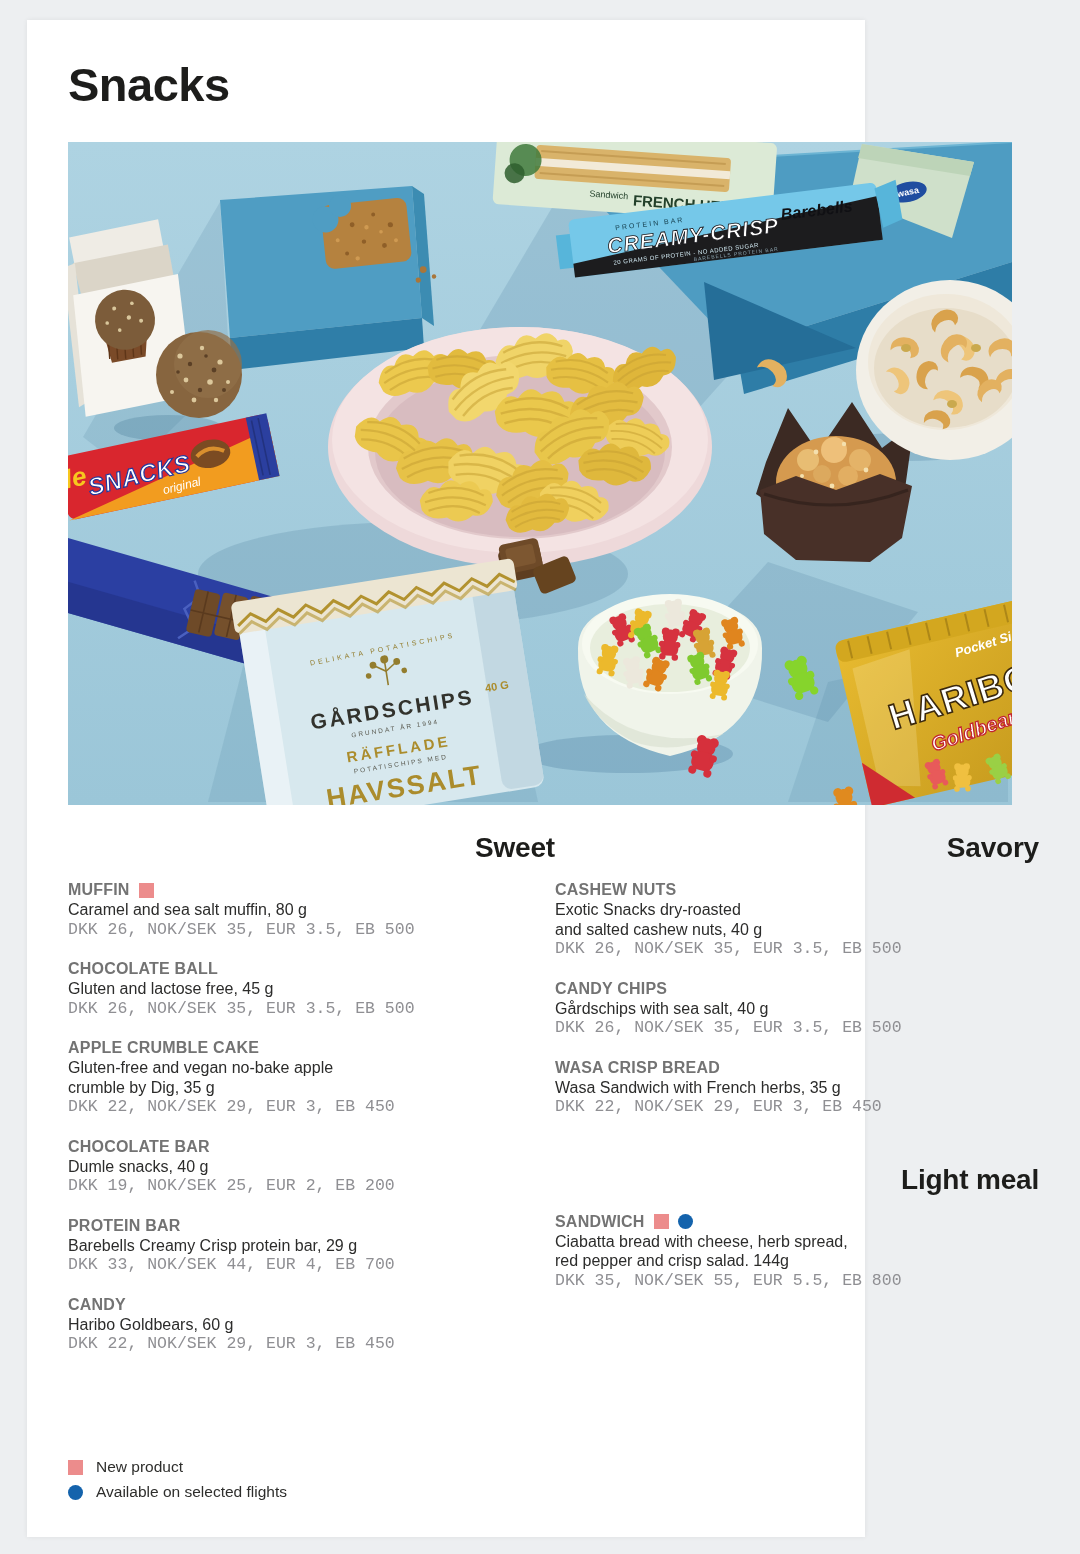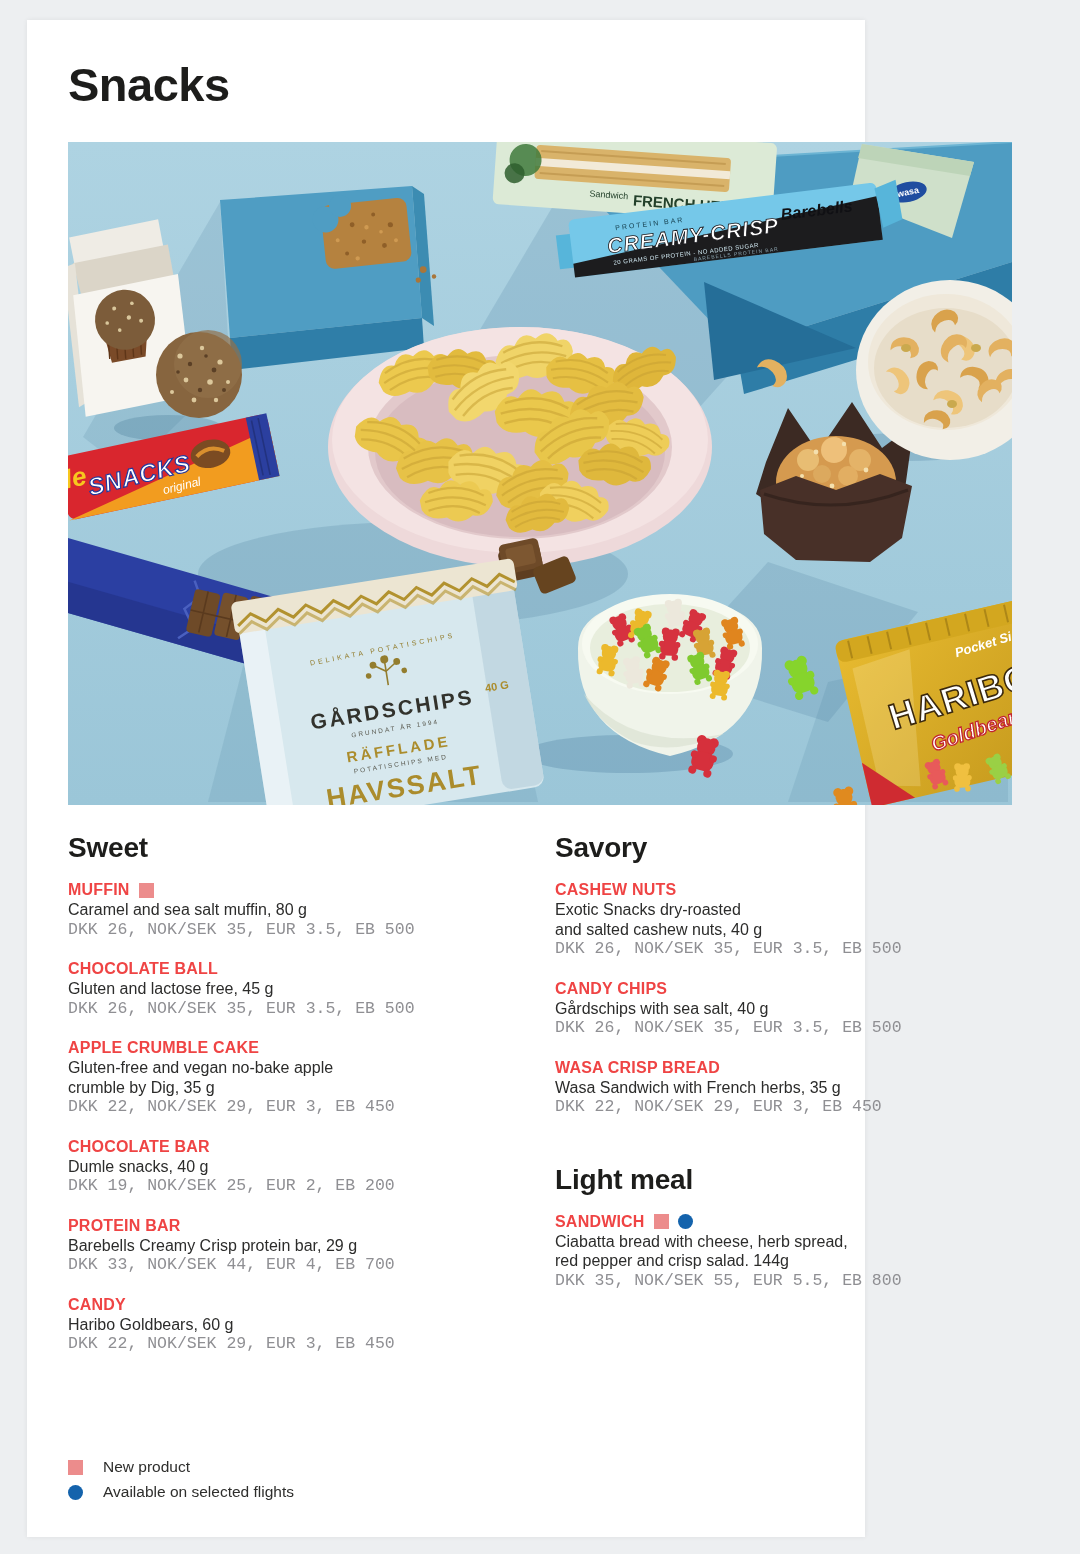--- a/index.html
+++ b/index.html
@@ -20,42 +20,42 @@
   }
   .photo {
     width:944px; height:663px; margin:33px 0 0 41px;
     overflow:hidden; background:#a6cede;
   }
   .columns { display:flex; margin:26px 0 0 41px; width:971px; }
   .col-left  { width:487px; flex:none; }
   .col-right { flex:1; }
   .section-heading {
     margin:0 0 15px 0; font-size:28px; line-height:34px;
-    font-weight:bold; color:#1d1d1b; letter-spacing:-0.2px;
+    font-weight:bold; color:#1d1d1b; letter-spacing:-0.2px;text-align:right;
   }
   .section + .section { margin-top:46px; }
   .item { margin-bottom:20px; }
   .item-name-row { display:flex; align-items:center; gap:9px; height:20px; }
   .item-name {
-    font-size:16px; font-weight:bold; color:#ef4444; letter-spacing:0.2px;
+    font-size:16px; font-weight:bold; color:#737373; letter-spacing:0.2px;
     white-space:nowrap;
   }
   .badge-square {
     width:15px; height:15px; flex:none; display:inline-block;
     background:var(--new-badge,#ec8c8c);
   }
   .badge-circle {
     width:15px; height:15px; flex:none; display:inline-block; border-radius:50%;
     background:var(--selected-badge,#1463ac);
   }
   .desc  { font-size:16px; line-height:19.5px; color:#2c2c2b; white-space:nowrap; }
   .price { font-size:16.5px; line-height:19.5px; color:#8f8f93; white-space:nowrap;font-family:Liberation Mono, monospace; }
   .legend { position:absolute; left:41px; top:1438px; }
   .legend-row {
-    display:flex; align-items:center; gap:20px; margin-bottom:7px;
+    display:flex; align-items:center; gap:13px; margin-bottom:7px;
     font-size:15.5px; color:#2e2e2c;
   }
   svg text { font-family:"Liberation Sans", sans-serif; }
 </style>
 </head>
 <body>
 
 <div class="page">
 
   <h1 class="page-title">Snacks</h1>

